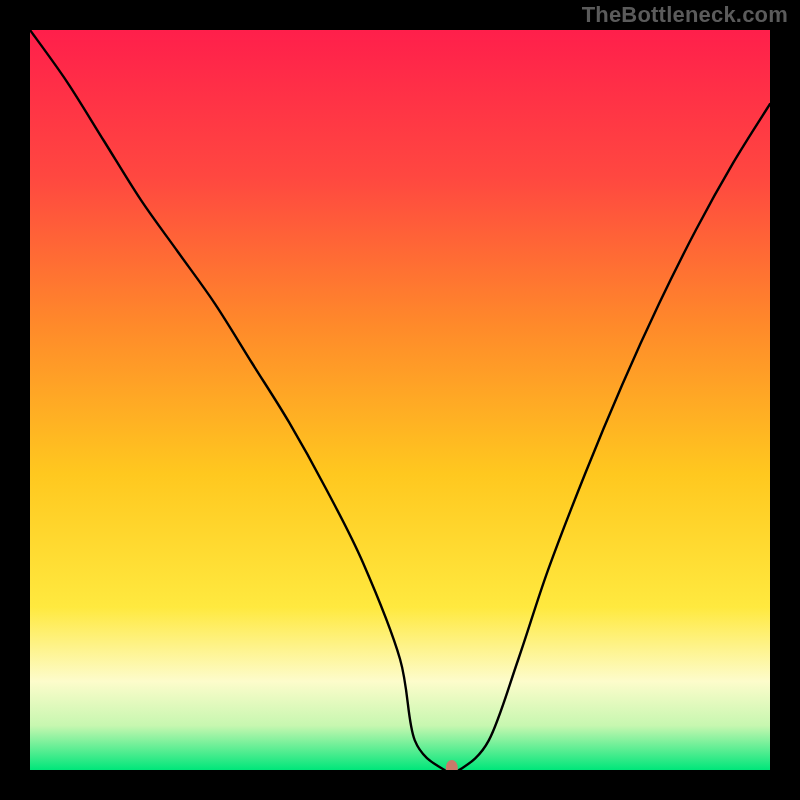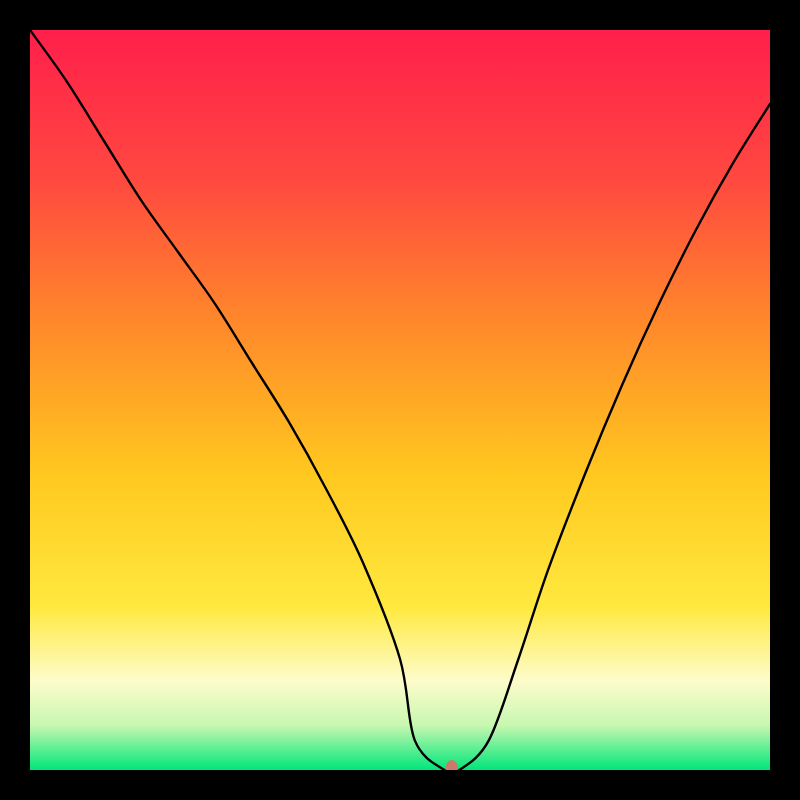--- a/index.html
+++ b/index.html
@@ -26,20 +26,21 @@
     top: 30px;
     width: 740px;
     height: 740px;
   }
   .plot svg { display: block; }
 </style>
 </head>
 <body>
 
 <div class="frame">
+  <div class="watermark">TheBottleneck.com</div>
 
   <div class="plot">
     <svg id="chart-svg" width="740" height="740" viewBox="0 0 740 740">
       <defs>
         <linearGradient id="bg-grad" x1="0" y1="0" x2="0" y2="1">
             <stop offset="0%" stop-color="#ff1f4b"></stop>
             <stop offset="20%" stop-color="#ff4840"></stop>
             <stop offset="40%" stop-color="#ff8a2a"></stop>
             <stop offset="60%" stop-color="#ffc81f"></stop>
             <stop offset="78%" stop-color="#ffe93f"></stop>

